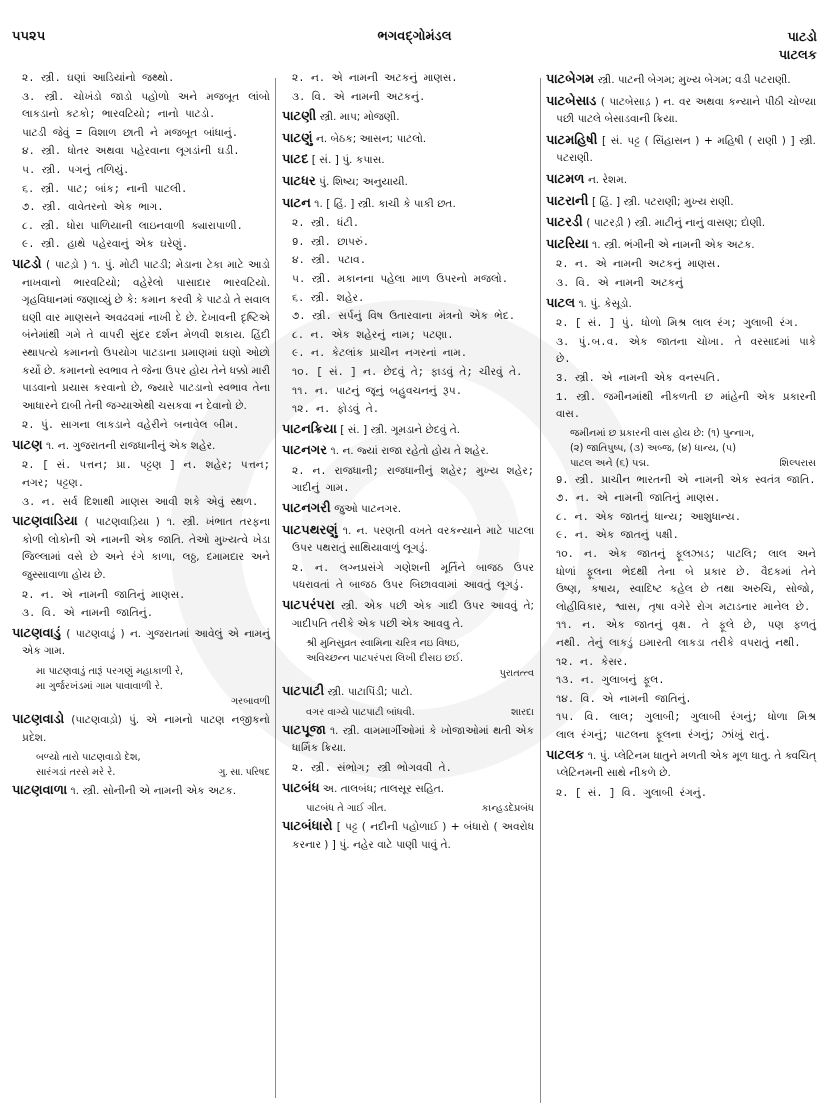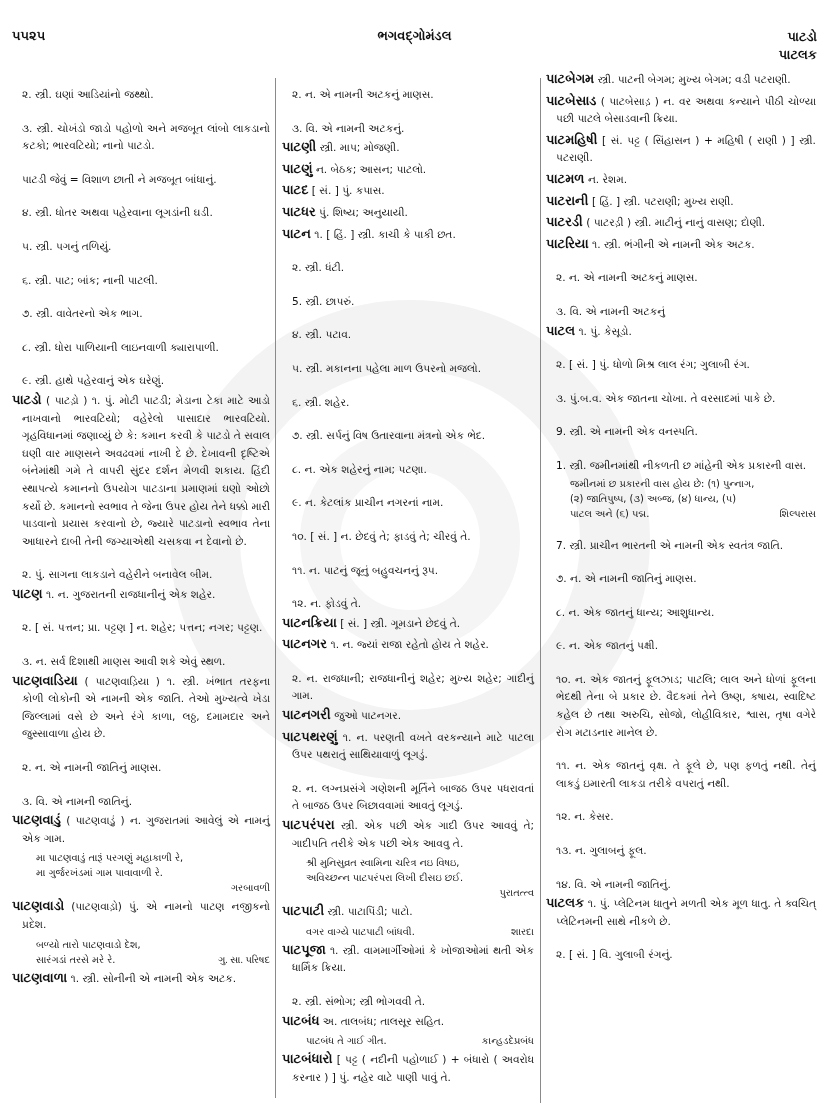--- a/index.html
+++ b/index.html
@@ -33,21 +33,21 @@
     font-size: 10.6px; line-height: 17.6px;
   }
   .col-1 { left: 12px; width: 258px; }
   .col-2 { left: 282px; width: 252px; }
   .col-3 { left: 546px; width: 270px; }
   .divider { position: absolute; top: 8px; width: 1px; background: #8a8a8a; }
   .divider-1 { left: 275px; height: 1020px; }
   .divider-2 { left: 540px; height: 1025px; }
   .entry { margin: 0 0 3px 0; text-align: justify; padding-left: 10px; text-indent: -10px; }
   .head { font-weight: bold; font-size: 13px; }
-  .sense { margin: 16px 0 1px 0; padding-left: 10px; text-indent: 0; text-align: justify; }
+  .sense { margin: 0 0 1px 0; padding-left: 10px; text-indent: 0; text-align: justify; font-family: Liberation Mono, monospace; }
   .quote { margin: 1px 0 2px 0; padding-left: 24px; font-size: 9.8px; line-height: 15px; }
   .quote .src { display: block; text-align: right; font-size: 9.8px; }
   .quote .src-inline { float: right; font-family: Liberation Serif, serif; }
 </style>
 </head>
 <body>
 
 <div class="watermark"></div>
 <div class="watermark2"></div>
 
@@ -95,21 +95,21 @@
   <div class="divider divider-1"></div>
   <div class="col col-2">
       <div class="sense">૨. ન. એ નામની અટકનું માણસ.</div>
       <div class="sense">૩. વિ. એ નામની અટકનું.</div>
       <div class="entry"><span class="head">પાટણી</span> <span class="def">સ્ત્રી. માપ; મોજણી.</span></div>
       <div class="entry"><span class="head">પાટણું</span> <span class="def">ન. બેઠક; આસન; પાટલો.</span></div>
       <div class="entry"><span class="head">પાટદ</span> <span class="def">[ સં. ] પું. કપાસ.</span></div>
       <div class="entry"><span class="head">પાટધર</span> <span class="def">પું. શિષ્ય; અનુયાયી.</span></div>
       <div class="entry"><span class="head">પાટન</span> <span class="def">૧. [ હિં. ] સ્ત્રી. કાચી કે પાકી છત.</span></div>
       <div class="sense">૨. સ્ત્રી. ધંટી.</div>
-      <div class="sense">5. સ્ત્રી. છાપરું.</div>
+      <div class="sense">9. સ્ત્રી. છાપરું.</div>
       <div class="sense">૪. સ્ત્રી. પટાવ.</div>
       <div class="sense">૫. સ્ત્રી. મકાનના પહેલા માળ ઉપરનો મજલો.</div>
       <div class="sense">૬. સ્ત્રી. શહેર.</div>
       <div class="sense">૭. સ્ત્રી. સર્પનું વિષ ઉતારવાના મંત્રનો એક ભેદ.</div>
       <div class="sense">૮. ન. એક શહેરનું નામ; પટણા.</div>
       <div class="sense">૯. ન. કેટલાંક પ્રાચીન નગરનાં નામ.</div>
       <div class="sense">૧૦. [ સં. ] ન. છેદવું તે; ફાડવું તે; ચીરવું તે.</div>
       <div class="sense">૧૧. ન. પાટનું જૂનું બહુવચનનું રૂપ.</div>
       <div class="sense">૧૨. ન. ફોડવું તે.</div>
       <div class="entry"><span class="head">પાટનક્રિયા</span> <span class="def">[ સં. ] સ્ત્રી. ગૂમડાને છેદવું તે.</span></div>
@@ -143,32 +143,33 @@
       <div class="entry"><span class="head">પાટમહિષી</span> <span class="def">[ સં. પટ્ટ ( સિંહાસન ) + મહિષી ( રાણી ) ] સ્ત્રી. પટરાણી.</span></div>
       <div class="entry"><span class="head">પાટમળ</span> <span class="def">ન. રેશમ.</span></div>
       <div class="entry"><span class="head">પાટરાની</span> <span class="def">[ હિં. ] સ્ત્રી. પટરાણી; મુખ્ય રાણી.</span></div>
       <div class="entry"><span class="head">પાટરડી</span> <span class="def">( પાટરડ઼ી ) સ્ત્રી. માટીનું નાનું વાસણ; દોણી.</span></div>
       <div class="entry"><span class="head">પાટરિયા</span> <span class="def">૧. સ્ત્રી. ભંગીની એ નામની એક અટક.</span></div>
       <div class="sense">૨. ન. એ નામની અટકનું માણસ.</div>
       <div class="sense">૩. વિ. એ નામની અટકનું</div>
       <div class="entry"><span class="head">પાટલ</span> <span class="def">૧. પું. કેસૂડો.</span></div>
       <div class="sense">૨. [ સં. ] પું. ધોળો મિશ્ર લાલ રંગ; ગુલાબી રંગ.</div>
       <div class="sense">૩. પું.બ.વ. એક જાતના ચોખા. તે વરસાદમાં પાકે છે.</div>
-      <div class="sense">9. સ્ત્રી. એ નામની એક વનસ્પતિ.</div>
+      <div class="sense">3. સ્ત્રી. એ નામની એક વનસ્પતિ.</div>
       <div class="sense">1. સ્ત્રી. જમીનમાંથી નીકળતી છ માંહેની એક પ્રકારની વાસ.</div>
       <div class="quote">
         <div class="qline">જમીનમાં છ પ્રકારની વાસ હોય છે: (૧) પુન્નાગ,</div>
         <div class="qline">(૨) જાતિપુષ્પ, (૩) અબ્જ, (૪) ધાન્ય, (૫)</div>
         <div class="qline">પાટલ અને (૬) પદ્મ.<span class="src-inline">શિલ્પરાસ</span></div>
       </div>
-      <div class="sense">7. સ્ત્રી. પ્રાચીન ભારતની એ નામની એક સ્વતંત્ર જાતિ.</div>
+      <div class="sense">9. સ્ત્રી. પ્રાચીન ભારતની એ નામની એક સ્વતંત્ર જાતિ.</div>
       <div class="sense">૭. ન. એ નામની જાતિનું માણસ.</div>
       <div class="sense">૮. ન. એક જાતનું ધાન્ય; આશુધાન્ય.</div>
       <div class="sense">૯. ન. એક જાતનું પક્ષી.</div>
       <div class="sense">૧૦. ન. એક જાતનું ફૂલઝાડ; પાટલિ; લાલ અને ધોળાં ફૂલના ભેદથી તેના બે પ્રકાર છે. વૈદકમાં તેને ઉષ્ણ, કષાય, સ્વાદિષ્ટ કહેલ છે તથા અરુચિ, સોજો, લોહીવિકાર, શ્વાસ, તૃષા વગેરે રોગ મટાડનાર માનેલ છે.</div>
       <div class="sense">૧૧. ન. એક જાતનું વૃક્ષ. તે ફૂલે છે, પણ ફળતું નથી. તેનું લાકડું ઇમારતી લાકડા તરીકે વપરાતું નથી.</div>
       <div class="sense">૧૨. ન. કેસર.</div>
       <div class="sense">૧૩. ન. ગુલાબનું ફૂલ.</div>
       <div class="sense">૧૪. વિ. એ નામની જાતિનું.</div>
+      <div class="sense">૧૫. વિ. લાલ; ગુલાબી; ગુલાબી રંગનું; ધોળા મિશ્ર લાલ રંગનું; પાટલના ફૂલના રંગનું; ઝાંખું રાતું.</div>
       <div class="entry"><span class="head">પાટલક</span> <span class="def">૧. પું. પ્લેટિનમ ધાતુને મળતી એક મૂળ ધાતુ. તે ક્વચિત્ પ્લેટિનમની સાથે નીકળે છે.</span></div>
       <div class="sense">૨. [ સં. ] વિ. ગુલાબી રંગનું.</div>
     </div>
 </div>
 
 </body></html>

